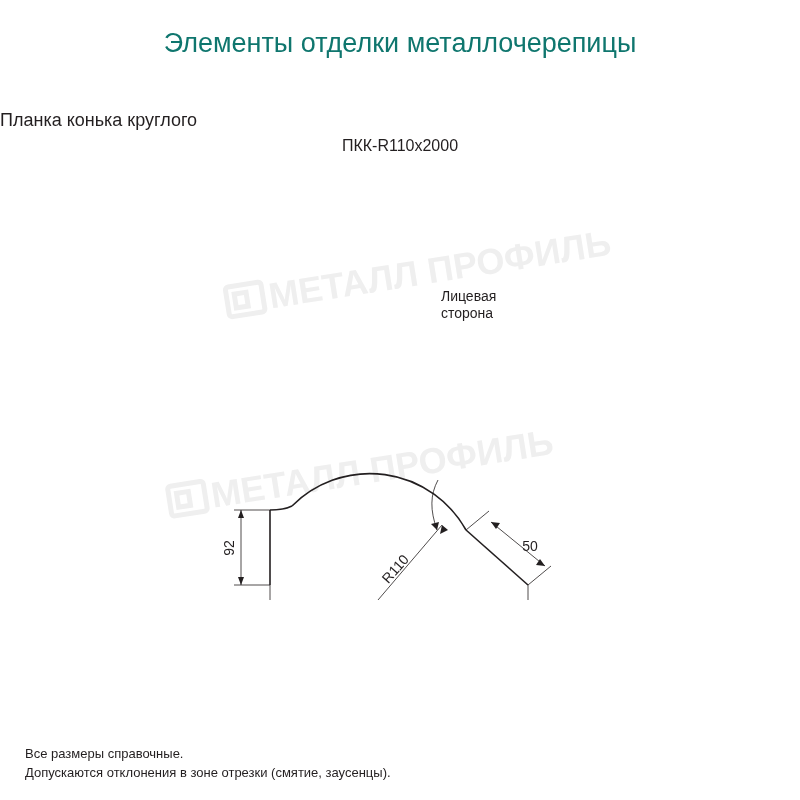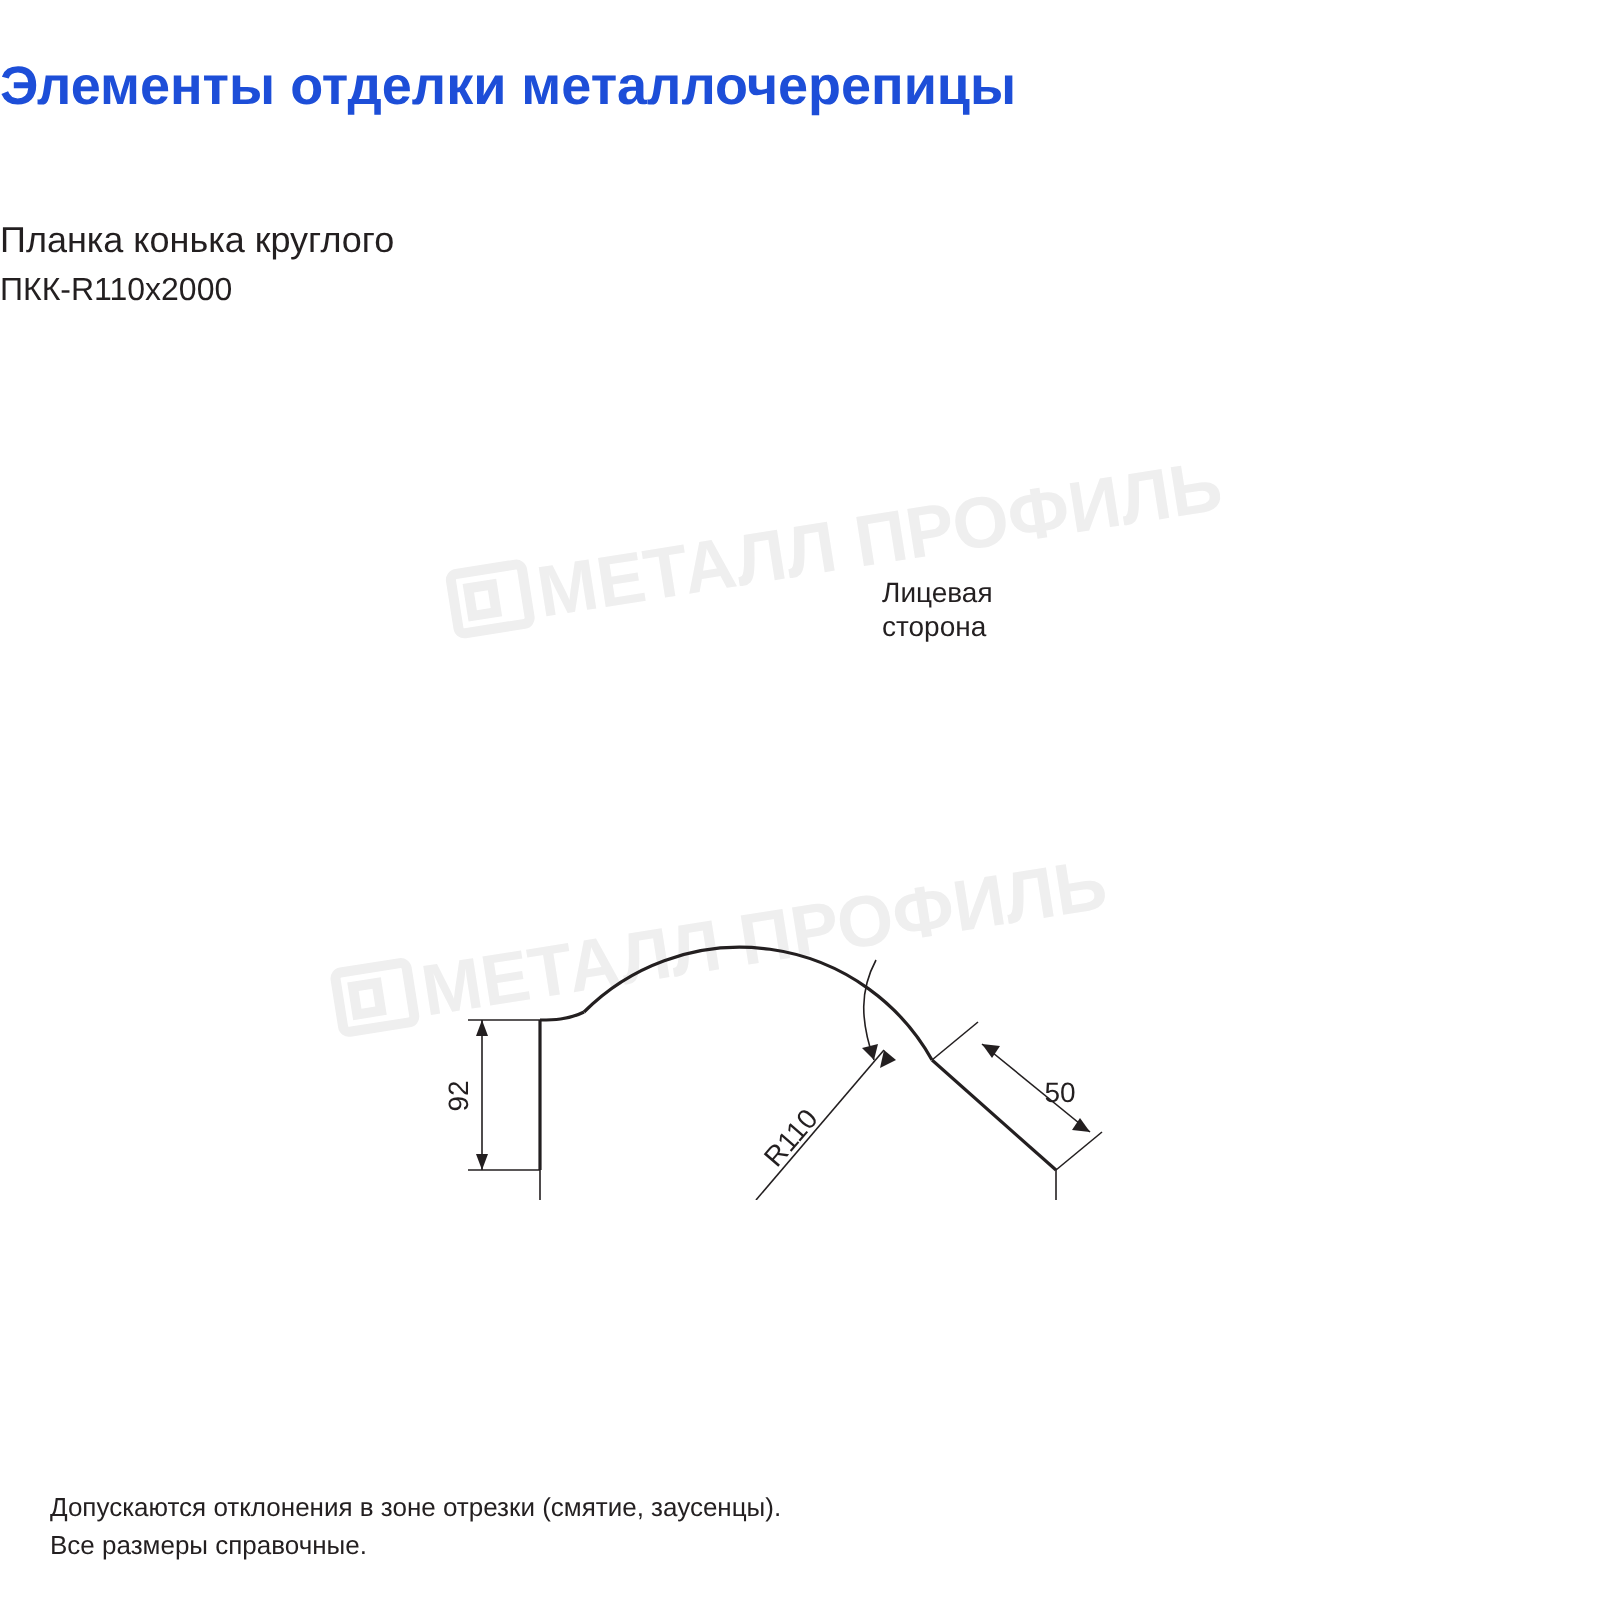--- a/index.html
+++ b/index.html
@@ -19,40 +19,41 @@
     position: absolute;
     left: 0; top: 0;
     width: 800px;
     height: 800px;
   }
   .title {
     position: absolute;
     left: 0;
     top: 28px;
     width: 800px;
+    text-align: center;
     font-size: 27px;
-    font-weight: bold;
+    font-weight: normal;
     letter-spacing: 0px;
-    color: #1d4ed8;
+    color: #0f766e;
   }
   .subtitle {
     position: absolute;
     left: 0;
     top: 110px;
     width: 800px;
     text-align: left;
     font-size: 18px;
     color: #231f20;
   }
   .code {
     position: absolute;
     left: 0;
     top: 137px;
     width: 800px;
-    text-align: left;
+    text-align: center;
     font-size: 16px;
     color: #231f20;
   }
   .drawing {
     position: absolute;
     left: 0;
     top: 180px;
     width: 800px;
     height: 420px;
   }
@@ -146,17 +147,17 @@
         <path d="M438 300 C 430 315, 430 330, 437 350"></path>
         <path d="M437 350 l-6 -6 l8 -2 z" fill="#231f20" stroke="none"></path>
       </g>
       <text x="441" y="121" font-size="14" fill="#231f20">Лицевая</text>
       <text x="441" y="138" font-size="14" fill="#231f20">сторона</text>
 
     </svg>
   </div>
 
   <div class="footnotes">
+    <div>Все размеры справочные.</div>
     <div>Допускаются отклонения в зоне отрезки (смятие, заусенцы).</div>
-    <div>Все размеры справочные.</div>
   </div>
 
 </div>
 
 </body></html>

